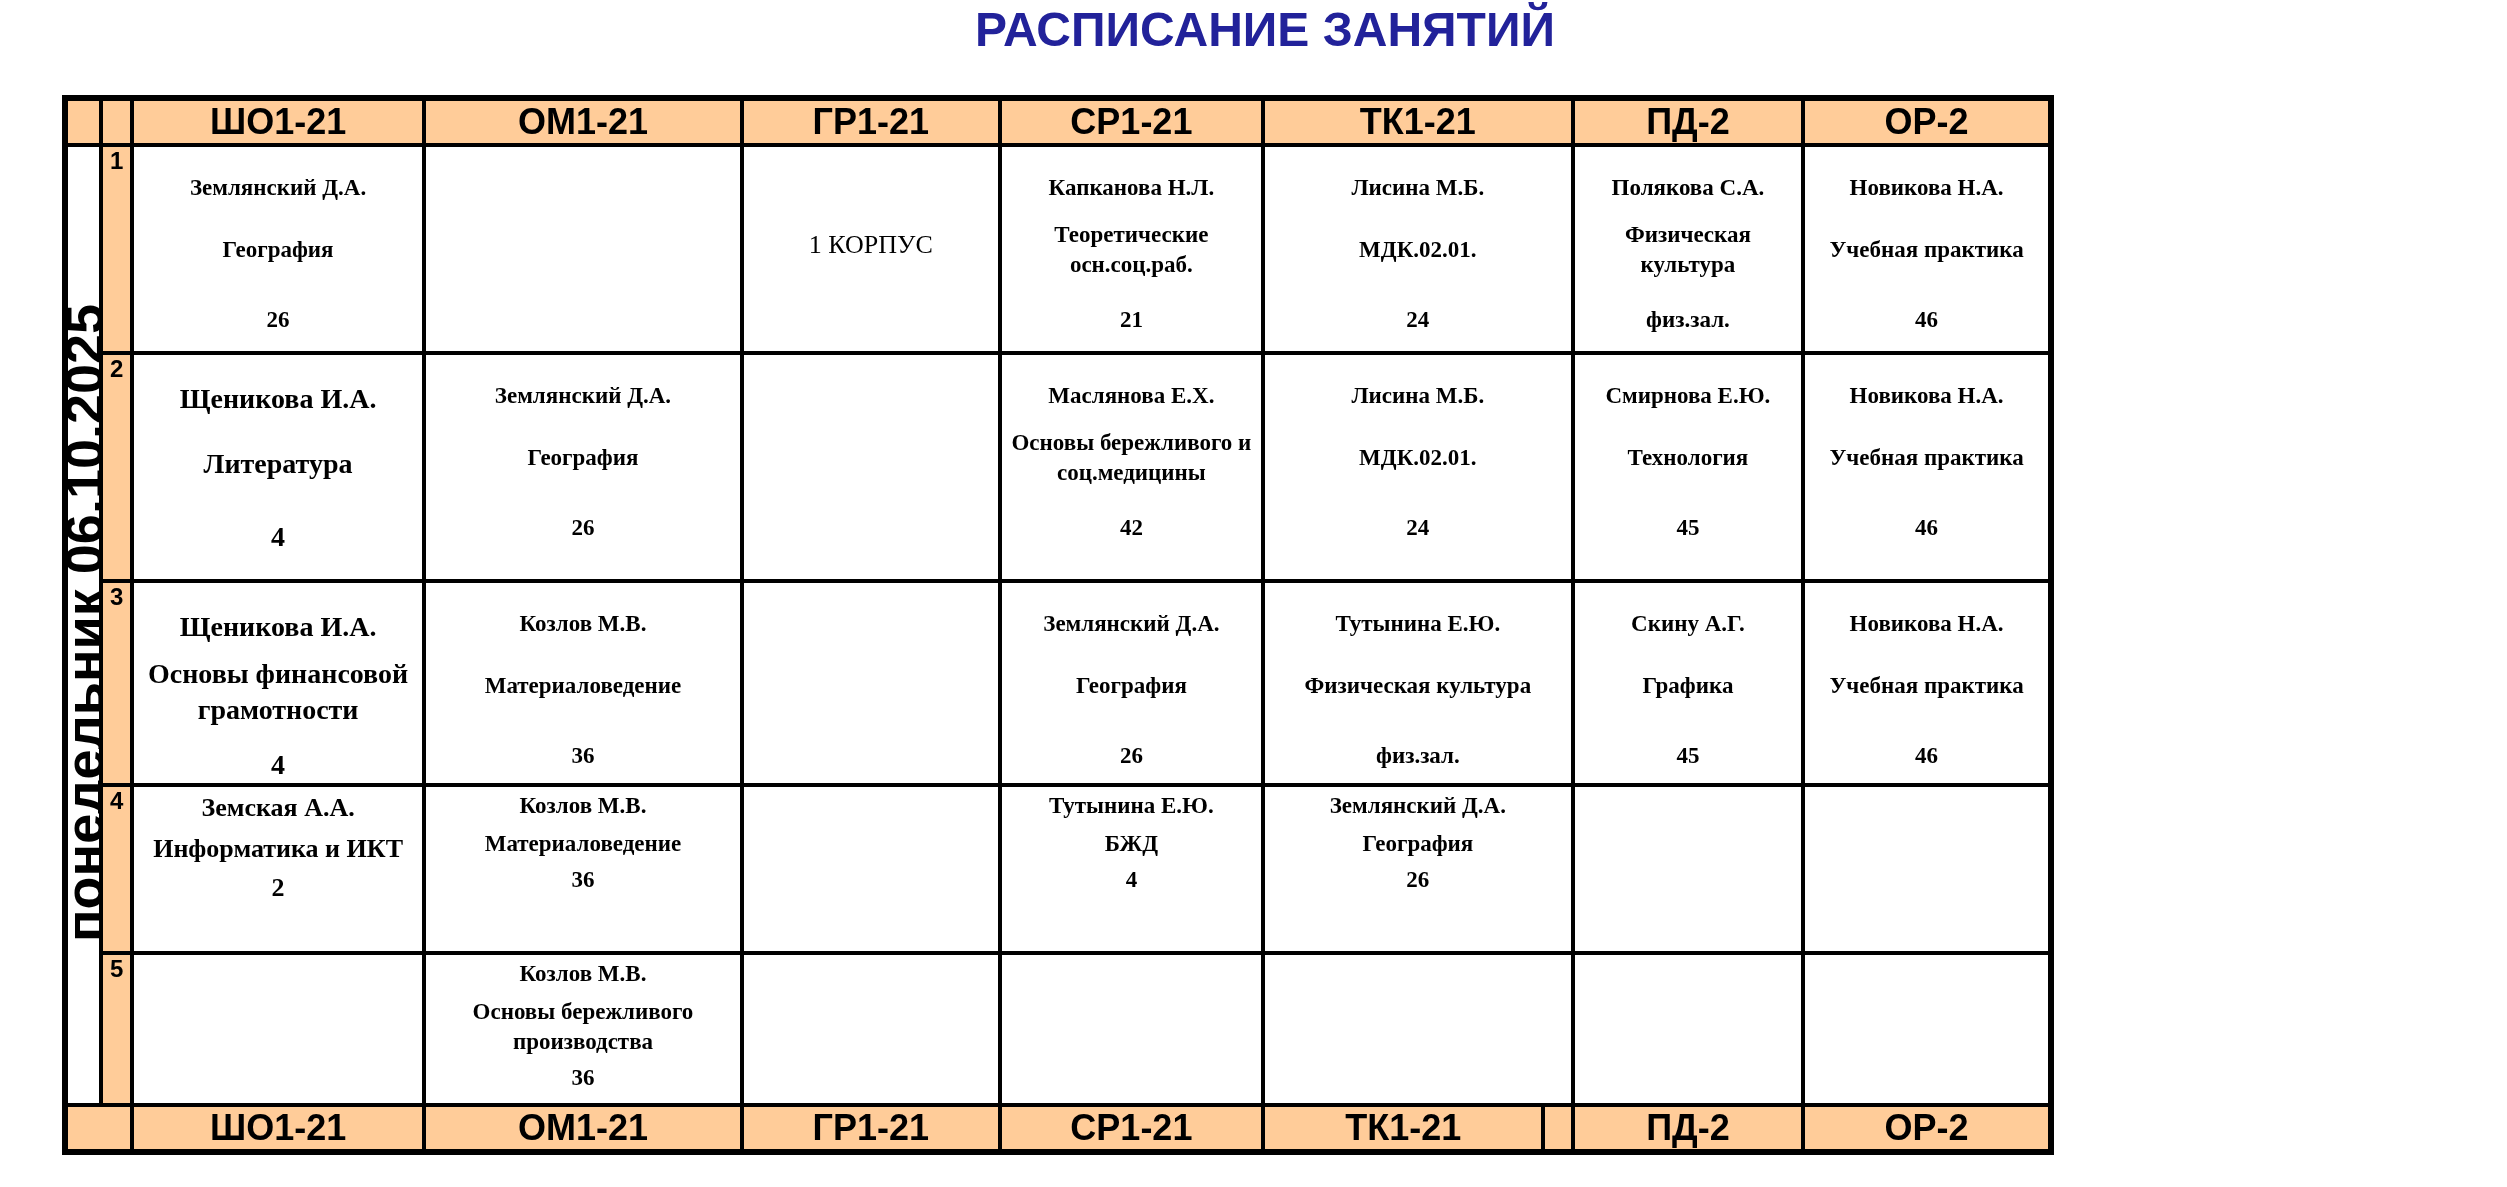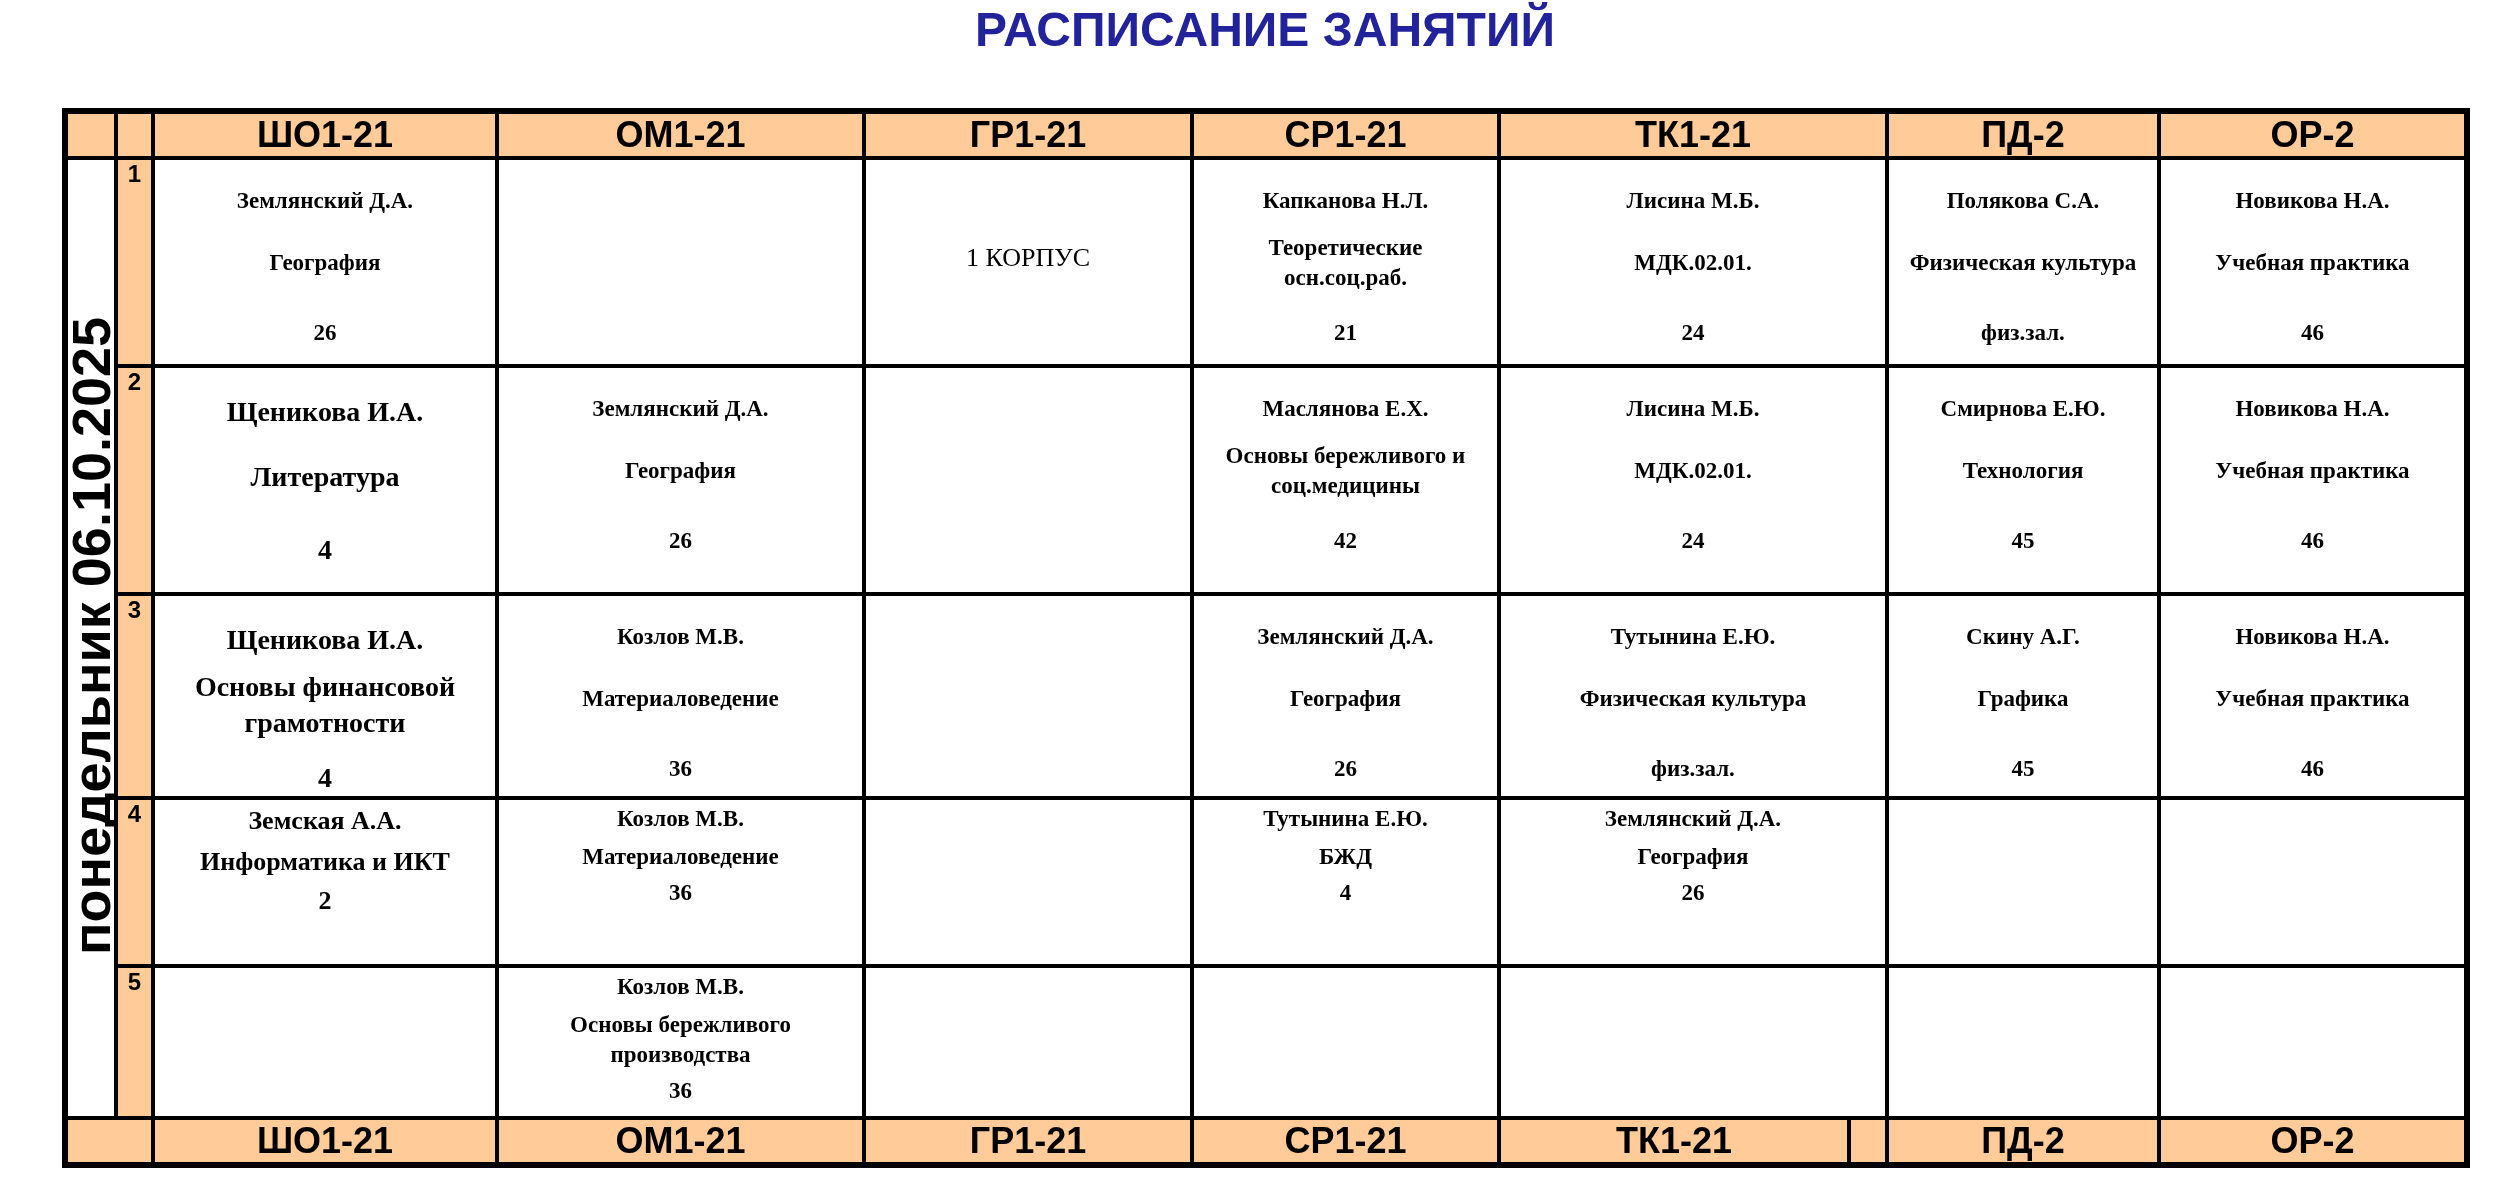--- a/index.html
+++ b/index.html
@@ -1,24 +1,24 @@
 <!DOCTYPE html>
 <html><head>
 <meta charset="utf-8">
 <style>
   html,body { margin:0; padding:0; background:#ffffff; }
   .sheet {
-    position:relative; width:2507px; height:1187px; background:#ffffff;
+    position:relative; width:2054px; height:1187px; background:#ffffff;
     font-family:"Liberation Sans", sans-serif; overflow:hidden;
   }
   .titles { position:absolute; top:2px; left:62px; width:2406px; text-align:center; font-weight:bold; }
   .title1 { font-size:48px; line-height:56px; }
   .title2 { font-size:44px; line-height:50px; white-space:pre; }
 
-  table.sched { position:absolute; top:108px; left:62px; border-collapse:collapse; table-layout:fixed; }
+  table.sched { position:absolute; top:95px; left:62px; border-collapse:collapse; table-layout:fixed; }
   table.sched td { border:4px solid #000; padding:0; text-align:center; vertical-align:top; overflow:hidden; }
 
   tr.hdr td, tr.ftr td { vertical-align:middle; font-weight:bold; font-size:36px; }
   tr.hdr { height:44px; }
   tr.ftr { height:40px; }
 
   tr.r1 { height:208px; } tr.r2 { height:228px; } tr.r3 { height:196px; }
   tr.r4 { height:168px; } tr.r5 { height:152px; }
 
   td.numcell { vertical-align:middle; font-weight:bold; font-size:24px; }

